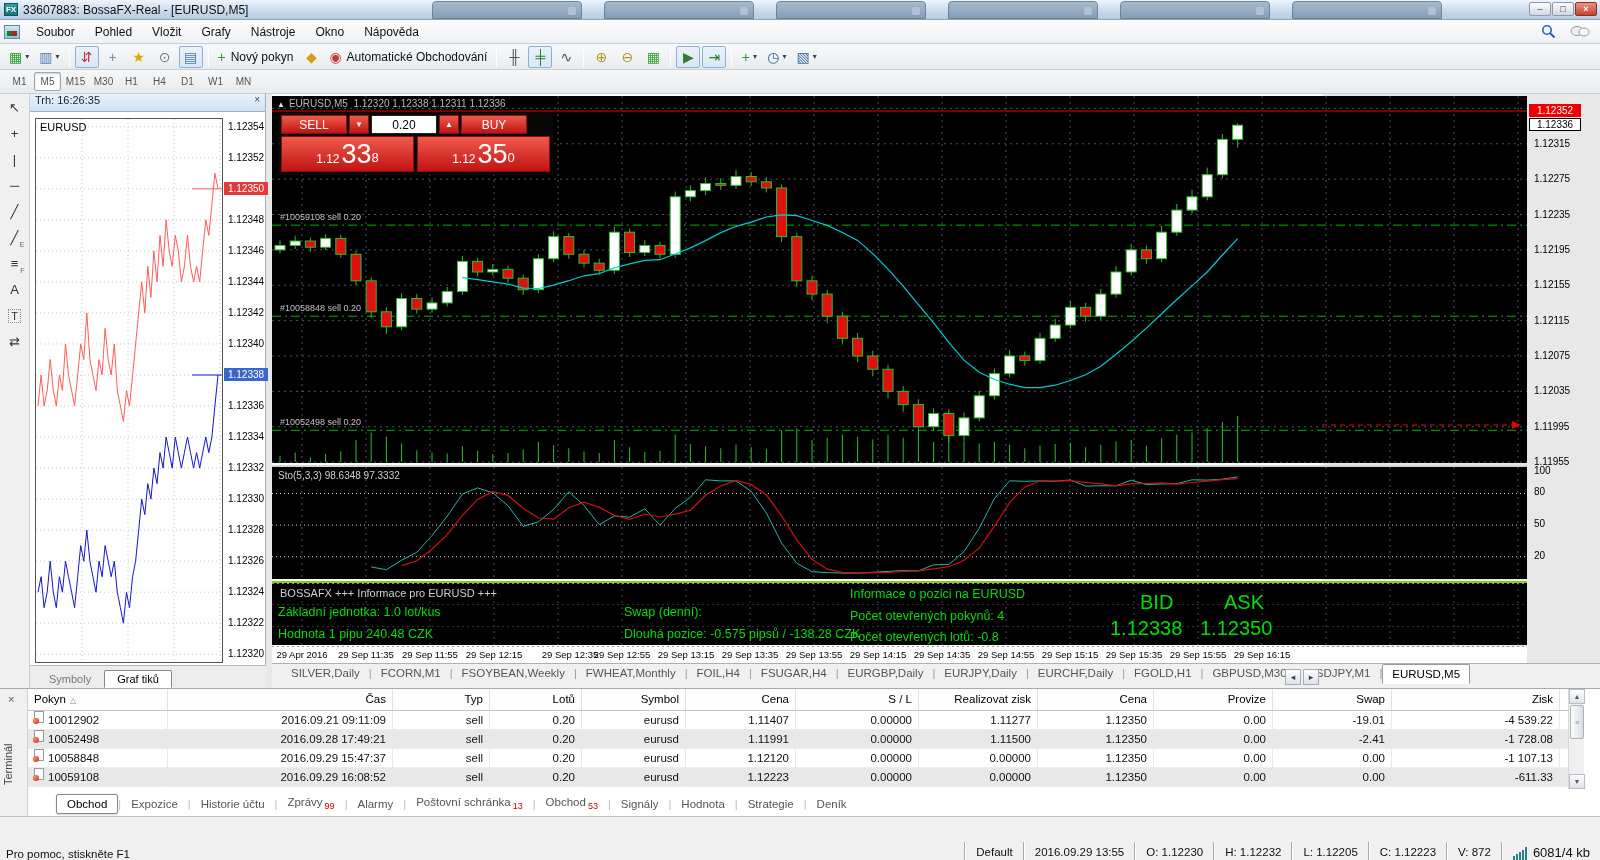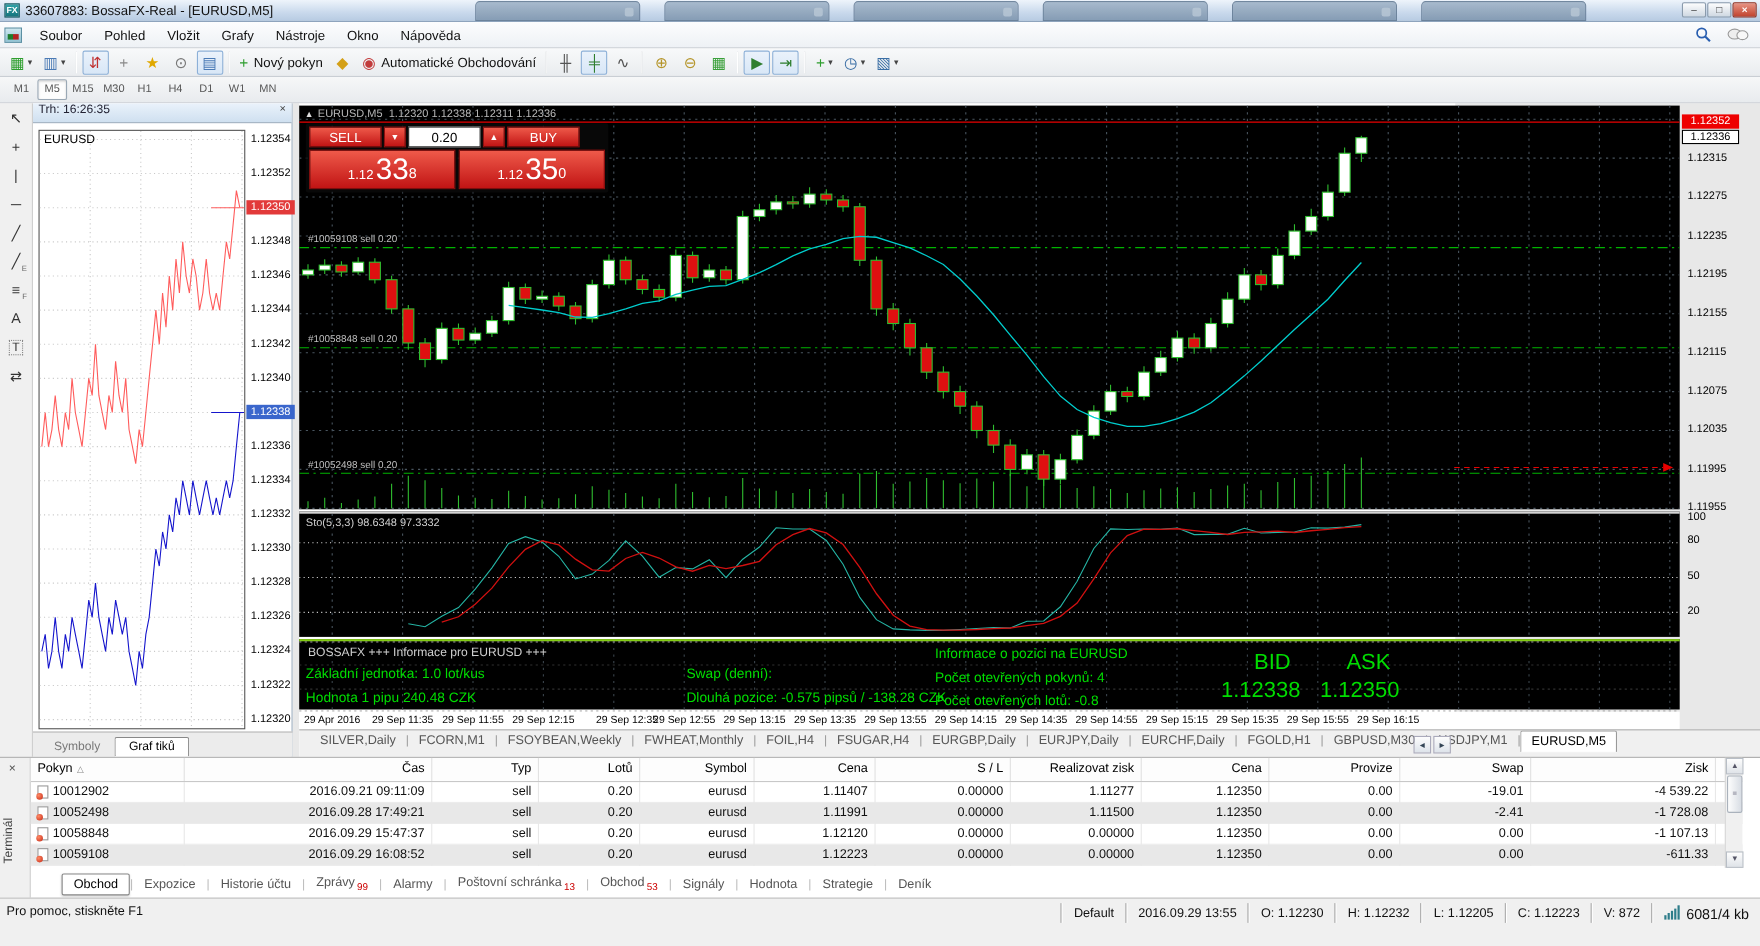--- a/index.html
+++ b/index.html
@@ -120,38 +120,38 @@
 #term-content{position:absolute;left:28px;top:0;width:1556px;height:128px}
 .t-head{display:flex;height:22px;border-bottom:1px solid #c8c8c8;background:#fdfdfd}
 .t-hcell{font-size:11.5px;color:#000;padding:4px 6px 0 6px;border-right:1px solid #e2e2e2;
   text-align:right;white-space:nowrap;overflow:hidden}
 .t-hcell.first{text-align:left}
 .sort-ic{font-size:8px;color:#888;margin-left:4px}
 .t-row{display:flex;height:19px;border-bottom:1px solid #ececec;align-items:center}
 .t-row.alt{background:#e8e8e8}
 .t-cell{font-size:11.5px;padding:0 6px;border-right:1px solid #e8e8e8;text-align:right;
   white-space:nowrap;overflow:hidden;height:19px;line-height:19px}
-.t-cell.first{text-align:left;display:flex;align-items:center;gap:4px}
+.t-cell.first{text-align:left;display:flex;gap:4px}
 .doc-ic{width:10px;height:12px;background:#fff;border:1px solid #999;position:relative;flex:0 0 auto}
 .doc-ic::after{content:"";position:absolute;left:-2px;bottom:-2px;width:6px;height:6px;border-radius:50%;
   background:radial-gradient(circle at 35% 35%,#ff8a65,#c62815)}
 .row-x{color:#aaa;font-size:10px;width:24px;text-align:center}
 #term-scroll{position:absolute;right:0;top:0;width:16px;height:100px;background:#f0f0f0;border-left:1px solid #d8d8d8}
 .scr-btn{width:16px;height:15px;background:linear-gradient(#fdfdfd,#dfe3e8);border:1px solid #b8bec6;
   font-size:7px;color:#556;display:flex;align-items:center;justify-content:center}
 #scr-thumb{width:14px;height:34px;margin:1px;background:linear-gradient(90deg,#fdfdfd,#d8dde4);
   border:1px solid #aab2bc;border-radius:2px;display:flex;align-items:center;justify-content:center;font-size:7px;color:#889}
 #term-tabs{position:absolute;left:28px;bottom:2px;height:23px;display:flex;align-items:center}
 .term-tab{padding:3px 10px;font-size:11.5px;color:#555;display:flex;align-items:flex-start;white-space:nowrap}
 .term-tab.active{background:#fff;border:1px solid #888;border-radius:2px;color:#000;box-shadow:0 1px 2px rgba(0,0,0,.15)}
 .tab-count{color:#cc0000;font-size:9px;margin-left:2px;margin-top:5px}
 .term-tab-sep{color:#bbb;font-size:11px}
 
 #statusbar{position:absolute;left:0;top:816px;width:1600px;height:44px;background:#f0f0f0;border-top:1px solid #c0c0c0;
-  display:flex;align-items:flex-start;padding-top:6px}
+  display:flex;align-items:flex-end;padding-top:6px}
 #status-help{padding-left:6px;font-size:11.5px;flex:1}
 .st-sep{width:2px;height:18px;border-left:1px solid #aaa;border-right:1px solid #fff;margin-top:-2px}
 .st-cell{font-size:11.5px;padding:0 10px;white-space:nowrap}
 #traffic{display:flex;align-items:flex-end;gap:1px;height:13px;margin:0 6px 0 10px}
 .tr-bar{width:2px;background:#2e7d8a}
 #traffic-label{font-size:13px;padding-right:10px}
 svg{display:block}
 </style>
 </head>
 <body>

